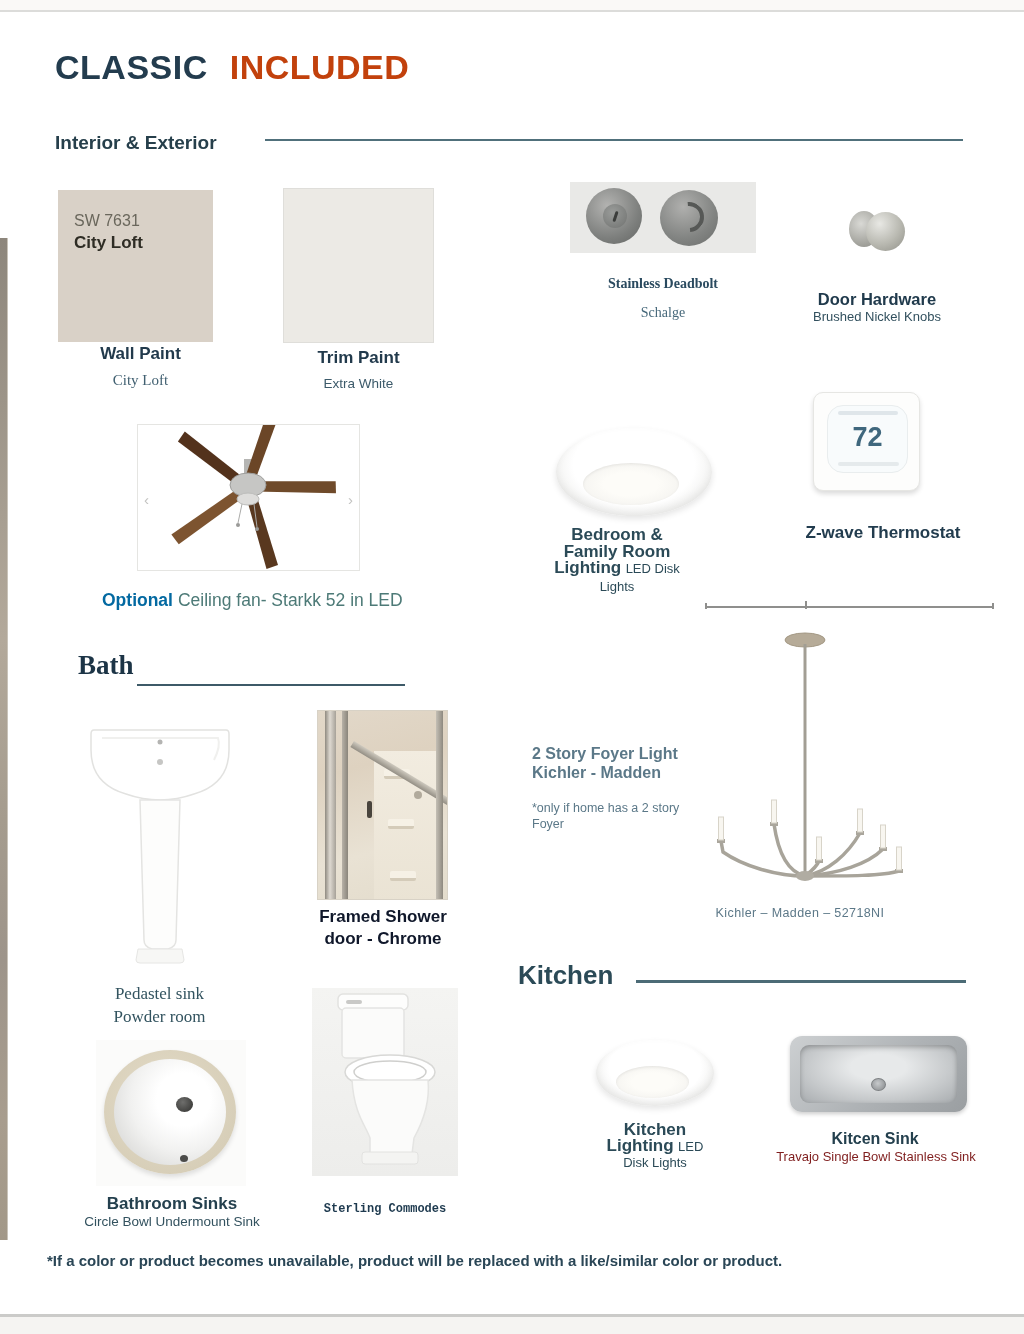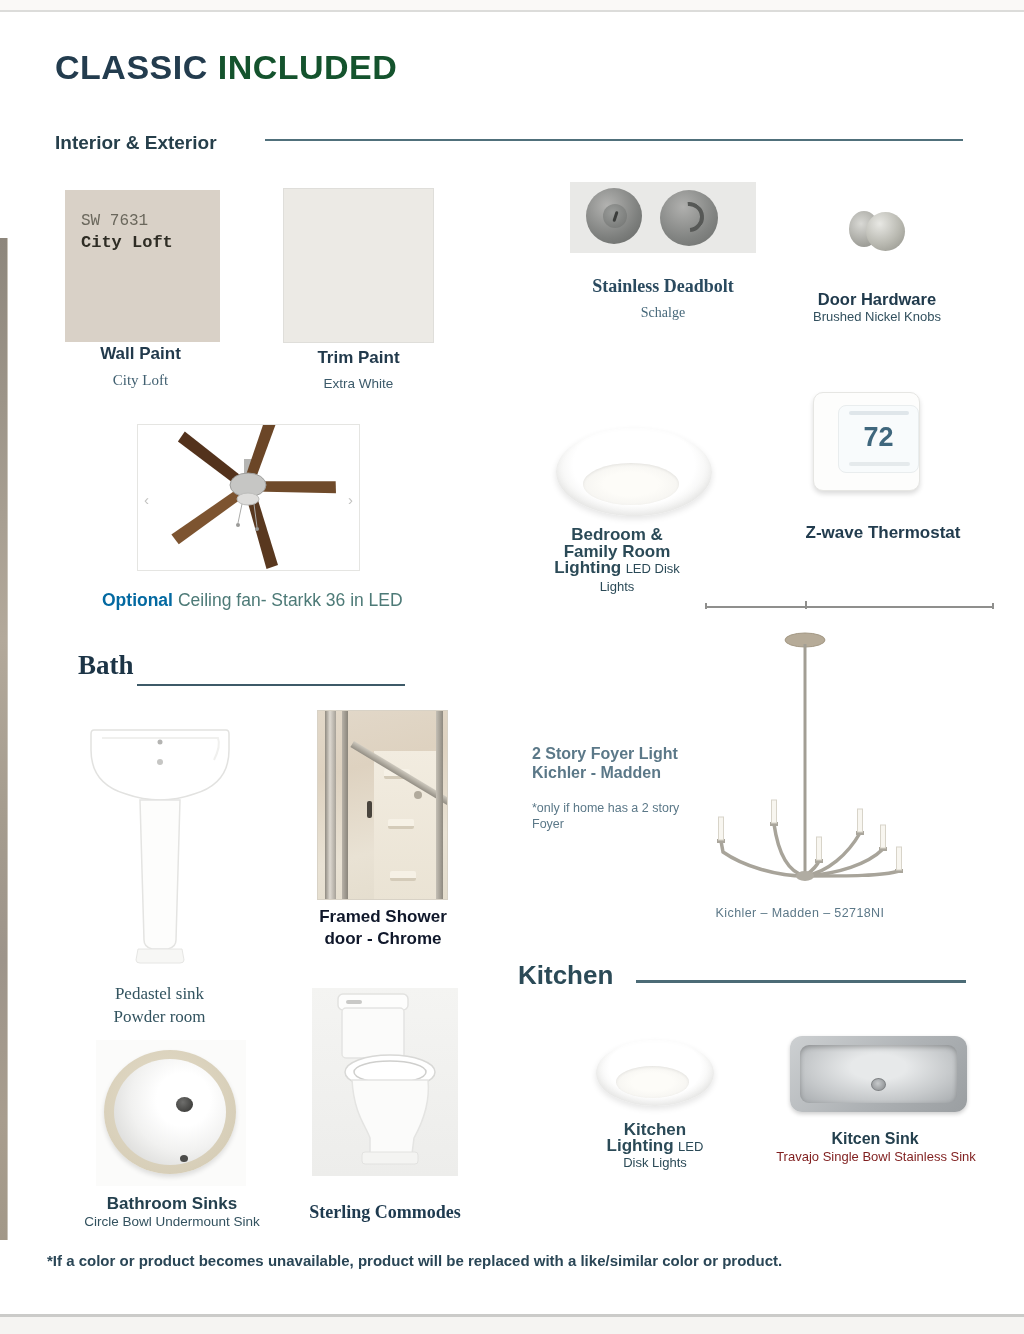--- a/index.html
+++ b/index.html
@@ -13,38 +13,38 @@
   .top-rule { left:0; top:10px; width:1024px; height:2px; background:#dcdcda; }
   .bottom-rule { left:0; top:1314px; width:1024px; height:3px; background:#cbcbc9; }
   .bottom-band { left:0; top:1317px; width:1024px; height:17px; background:#f5f4f2; }
   .left-strip { left:0; top:238px; width:8px; height:1002px;
     background:linear-gradient(180deg,#8d867c 0%,#9c9488 16%,#b3a99b 40%,#a59c8e 58%,#9d948a 72%,#a89d8e 88%,#a29888 100%);
     border-right:1px solid #c9c3b9; }
 
   
   .page-title { left:55px; top:48px; font-size:34px; font-weight:bold; letter-spacing:0.5px; }
   .title-primary { color:#233c4e; }
-  .title-secondary { color:#14532d; }
+  .title-secondary { color:#c2410c;margin-left:12px; }
   .sec-head { font-weight:bold; color:#263f4b; }
   .h-ie { left:55px; top:132px; font-size:19px; }
   .rule-ie { left:265px; top:139px; width:698px; height:2px; background:#50707b; }
   .h-bath { left:78px; top:650px; font-family:"Liberation Serif", serif; font-size:27px; font-weight:bold; color:#1c3446; }
   .rule-bath { left:137px; top:684px; width:268px; height:2px; background:#3e5a68; }
   .h-kitchen { left:518px; top:960px; font-size:26px; color:#2b4a57; }
   .rule-kitchen { left:636px; top:980px; width:330px; height:3px; background:#4c6b76; }
 
   
   .cap { text-align:center; }
   .cap-b17 { font-size:17px; font-weight:bold; color:#223a4c; }
   .cap-serif-b { font-family:"Liberation Serif", serif; font-weight:bold; color:#2a4a5f; }
   .cap-serif { font-family:"Liberation Serif", serif; color:#46687a; }
   .small-sub { font-size:13px; color:#32505e; }
 
   
-  .wall-swatch { left:65px; top:190px; width:155px; height:152px; background:#d9d1c7;font-family:Liberation Mono, monospace; }
+  .wall-swatch { left:58px; top:190px; width:155px; height:152px; background:#d9d1c7; }
   .wall-swatch-text { padding:20px 0 0 16px; line-height:22px; }
   .sw-code { font-size:16px; color:#6a675c; }
   .sw-name { font-size:17px; font-weight:bold; color:#2e2c24; }
   .trim-swatch { left:283px; top:188px; width:151px; height:155px; background:#eceae5; border:1px solid #dfdeda; }
 
   .wall-cap1 { left:63px; top:344px; width:155px; }
   .wall-cap2 { left:63px; top:372px; width:155px; font-size:15px; color:#416071; }
   .trim-cap1 { left:283px; top:348px; width:151px; }
   .trim-cap2 { left:283px; top:376px; width:151px; font-size:13.5px; color:#3c5a6a; }
 
@@ -52,21 +52,21 @@
   .deadbolt-img { left:570px; top:182px; width:186px; height:71px; background:#e9e9e7; }
   .db1 { position:absolute; left:16px; top:6px; width:56px; height:56px; border-radius:50%;
          background:radial-gradient(circle at 38% 32%, #b3b3b1, #7d7f7d 62%, #626462); }
   .db1-key { position:absolute; left:17px; top:16px; width:24px; height:24px; border-radius:50%;
          background:radial-gradient(circle at 40% 35%, #9a9c9a, #707270); }
   .db1-slot { position:absolute; left:11px; top:7px; width:3px; height:11px; background:#3c3e3c; transform:rotate(18deg); border-radius:2px; }
   .db2 { position:absolute; left:90px; top:8px; width:58px; height:56px; border-radius:50%;
          background:radial-gradient(circle at 40% 30%, #b0b0ae, #828482 60%, #6a6c6a); }
   .db2-turn { position:absolute; left:14px; top:12px; width:30px; height:30px; border:4px solid #565856;
          border-radius:50%; border-left-color:transparent; border-bottom-color:transparent; transform:rotate(40deg); }
-  .deadbolt-cap1 { left:570px; top:276px; width:186px; font-size:18px; }
+  .deadbolt-cap1 { left:570px; top:276px; width:186px; font-size:14px; }
   .deadbolt-cap2 { left:570px; top:305px; width:186px; font-size:14px; }
 
   
   .knob-img { left:843px; top:203px; width:68px; height:56px; }
   .knob-plate { position:absolute; left:6px; top:8px; width:30px; height:36px; border-radius:50%;
         background:radial-gradient(circle at 40% 35%, #d9d9d5, #a3a39d 70%, #8c8c86); }
   .knob-ball { position:absolute; left:23px; top:9px; width:39px; height:39px; border-radius:50%;
         background:radial-gradient(circle at 35% 30%, #e8e8e4, #b9b9b1 55%, #8f8f87); }
   .knob-cap1 { left:793px; top:290px; width:168px; font-size:16.5px; font-weight:bold; color:#203a4c; }
   .knob-cap2 { left:793px; top:309px; width:168px; }
@@ -89,21 +89,21 @@
   .kit-disk { left:596px; top:1040px; width:118px; height:66px; }
 
   .bed-cap { left:546px; top:527px; width:142px; line-height:16.5px; color:#2b4a57; }
   .cap-bb { font-size:17px; font-weight:bold; }
   .cap-ss { font-size:13px; }
   .kit-light-cap { left:599px; top:1122px; width:112px; line-height:15.5px; color:#2b4a57; }
 
   
   .thermo { left:813px; top:392px; width:107px; height:99px; border-radius:10px;
         background:#fdfdfc; border:1px solid #e6e6e3; box-shadow:0 3px 5px rgba(0,0,0,0.14); }
-  .thermo-screen { position:absolute; left:24px; top:12px; width:81px; height:68px; border-radius:8px;
+  .thermo-screen { position:absolute; left:13px; top:12px; width:81px; height:68px; border-radius:16px;
         background:#f8fbfc; border:1px solid #e9edee; }
   .thermo-temp { position:absolute; width:100%; top:16px; text-align:center; font-size:27px; color:#3f677d; font-weight:bold; }
   .thermo-topline { position:absolute; left:10px; top:5px; width:60px; height:4px; background:#dfe6ea; border-radius:2px; }
   .thermo-botline { position:absolute; left:10px; bottom:6px; width:61px; height:4px; background:#e5eaec; border-radius:2px; }
   .thermo-cap { left:803px; top:523px; width:160px; font-size:17px; font-weight:bold; color:#223c4e; }
 
   
   .dim-line { left:705px; top:606px; width:289px; height:2px; background:#8f8f8d; }
   .dim-tick-c { left:805px; top:601px; width:2px; height:8px; background:#8f8f8d; }
   .dim-tick-l { left:705px; top:603px; width:2px; height:6px; background:#8f8f8d; }
@@ -147,22 +147,22 @@
         background:radial-gradient(circle at 62% 38%, #ffffff 28%, #f1f1f0 55%, #d9d9d7 85%, #cfcfcd); }
   .bs-drain { position:absolute; left:62px; top:38px; width:17px; height:15px; border-radius:50%;
         background:radial-gradient(circle at 40% 35%, #6e6e6c, #2f2f2d); }
   .bs-overflow { position:absolute; left:66px; top:96px; width:8px; height:7px; border-radius:50%; background:#4b4b49; }
   .bath-sink-cap1 { left:72px; top:1194px; width:200px; font-size:17px; font-weight:bold; color:#24404e; }
   .bath-sink-cap2 { left:72px; top:1214px; width:200px; font-size:13.5px; color:#33525f; }
 
   
   .toilet-box { left:312px; top:988px; width:146px; height:188px;
         background:linear-gradient(180deg,#f4f4f2,#ededeb); }
-  .commode-cap { left:300px; top:1202px; width:170px; font-size:18px;
-        font-family:Liberation Serif, serif; font-weight:bold; color:#1e3a4f; }
+  .commode-cap { left:300px; top:1202px; width:170px; font-size:12px;
+        font-family:Liberation Mono, monospace; font-weight:bold; color:#1e3a4f; }
 
   
   .kitchen-sink { left:790px; top:1036px; width:177px; height:76px; border-radius:12px;
         background:linear-gradient(135deg,#cdd0d2 0%,#aeb2b5 55%,#9a9ea1 100%);
         box-shadow:0 2px 4px rgba(0,0,0,0.2); }
   .ks-bowl { position:absolute; left:10px; top:9px; width:157px; height:58px; border-radius:9px;
         background:radial-gradient(ellipse at 50% 38%, #e7e9ea 25%, #c6c9cb 65%, #a7abae 100%);
         box-shadow:inset 0 2px 5px rgba(0,0,0,0.25); }
   .ks-drain { position:absolute; left:71px; top:33px; width:15px; height:13px; border-radius:50%;
         background:radial-gradient(circle at 45% 40%, #c7cacc, #85888b); border:1px solid #7d8083; }
@@ -247,21 +247,21 @@
     <ellipse cx="110" cy="74" rx="11" ry="6" fill="#dedddb" stroke="#bdbdbb" stroke-width="1"></ellipse>
     <line x1="104" y1="79" x2="100" y2="98" stroke="#ababa9" stroke-width="1"></line>
     <line x1="116" y1="79" x2="119" y2="102" stroke="#ababa9" stroke-width="1"></line>
     <circle cx="100" cy="100" r="2" fill="#9a9a98"></circle>
     <circle cx="119" cy="104" r="2" fill="#9a9a98"></circle>
   </svg>
   <span class="carousel-arrow" style="left:6px;">‹</span>
   <span class="carousel-arrow" style="right:6px;">›</span>
 </div>
 <div class="abs fan-cap">
-  <span class="fan-cap-bold">Optional</span><span class="fan-cap-rest">Ceiling fan- Starkk 36 in LED</span>
+  <span class="fan-cap-bold">Optional</span><span class="fan-cap-rest">Ceiling fan- Starkk 52 in LED</span>
 </div>
 
 <div class="abs disk bed-disk">
   <div class="disk-inner"></div>
 </div>
 <div class="abs cap bed-cap">
   <span class="cap-bb">Bedroom &amp; Family Room Lighting</span>
   <span class="cap-ss">LED Disk Lights</span>
 </div>
 

